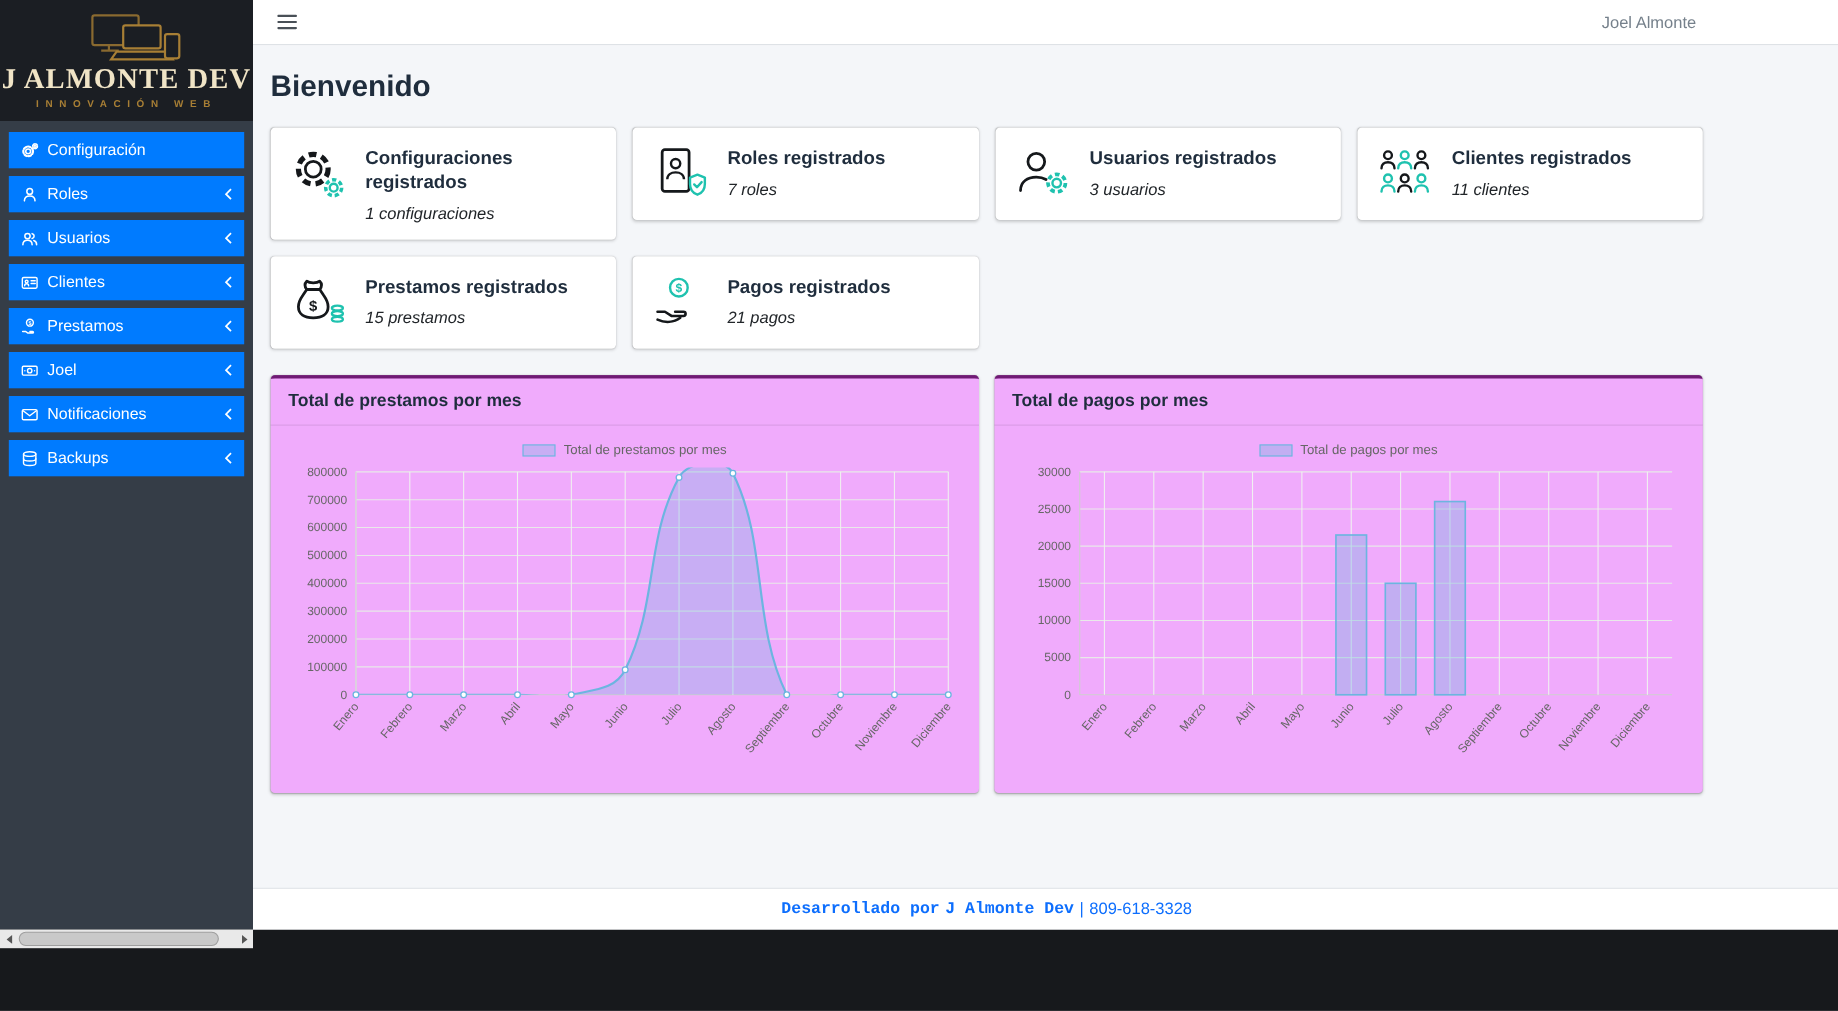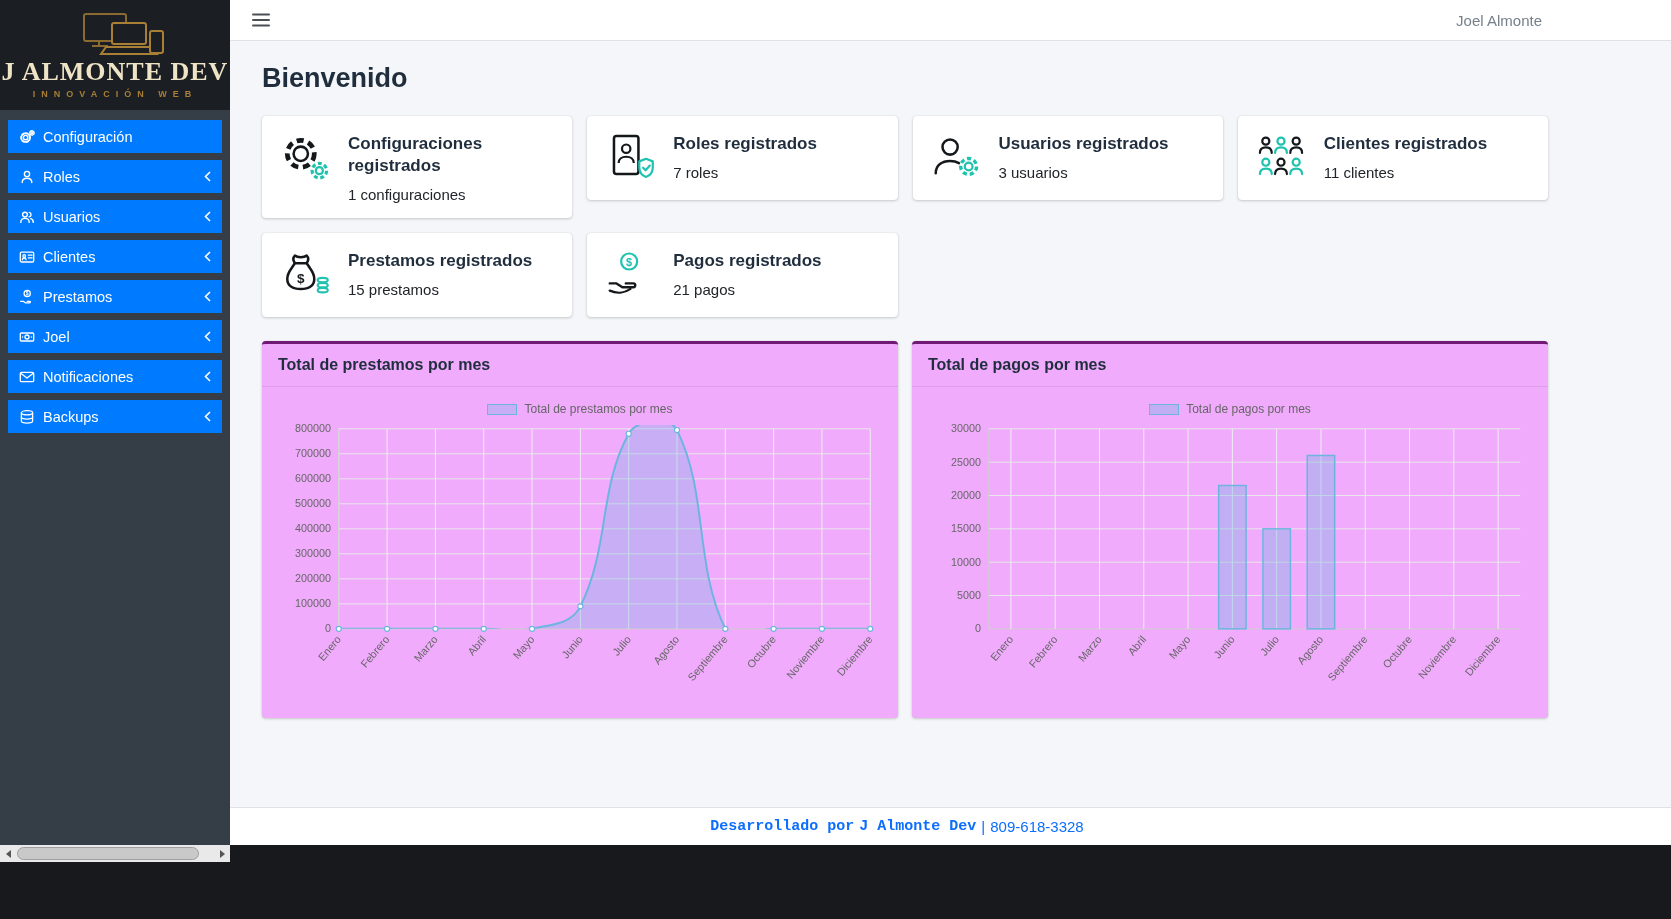--- a/index.html
+++ b/index.html
@@ -31,28 +31,28 @@
   .tri { width: 0; height: 0; border-style: solid; }
   .tri-left  { border-width: 4px 5px 4px 0; border-color: transparent #555 transparent transparent; }
   .tri-right { border-width: 4px 0 4px 5px; border-color: transparent transparent transparent #555; }
 
   
   .main { flex: 1; height: 845px; display: flex; flex-direction: column; background: #f4f6f9; }
   .topbar { flex: 0 0 41px; height: 41px; background: #fff; border-bottom: 1px solid #dee2e6; display: flex; align-items: center; padding: 0 129px 0 22px; }
   .burger { display: flex; cursor: pointer; }
   .user-name { margin-left: auto; font-size: 15px; color: #75808b; cursor: pointer; }
 
-  .content { flex: 1; padding: 14px 123px 0 32px; overflow: hidden; }
+  .content { flex: 1; padding: 14px 123px 0 16px; overflow: hidden; }
   .page-title { font-size: 27px; font-weight: 700; color: #1f2d3d; margin: 8px 0 22px; }
 
   .cards { display: grid; grid-template-columns: repeat(4, 1fr); gap: 15px; align-items: start; margin-bottom: 24px; }
   .stat-card { background: #fff; border-radius: 4px; box-shadow: 0 0 1px rgba(0,0,0,.18), 0 1px 3px rgba(0,0,0,.18); padding: 15px 16px; display: flex; gap: 14px; align-items: flex-start; }
   .stat-icon { flex: 0 0 56px; display: flex; }
   .stat-title { font-size: 17px; font-weight: 700; color: #1f2d3d; line-height: 1.3; margin-top: 2px; }
-  .stat-sub { font-size: 15px; color: #212529; margin-top: 9px; }
+  .stat-sub { font-size: 15px; color: #212529; margin-top: 9px; font-style: italic; }
 
   .charts { display: grid; grid-template-columns: 1fr 1fr; gap: 14px; }
   .panel { background: #f0abfc; border-top: 3px solid #701a75; border-radius: 4px; box-shadow: 0 0 1px rgba(0,0,0,.18), 0 1px 3px rgba(0,0,0,.18); }
   .panel-header { padding: 12px 16px; border-bottom: 1px solid rgba(0,0,0,.08); font-size: 16px; font-weight: 700; color: #1f2d3d; }
   .panel-body { padding: 10px 14px 12px; }
   .chart-legend { display: flex; align-items: center; justify-content: center; gap: 7px; padding: 5px 0 3px; cursor: pointer; }
   .legend-box { width: 30px; height: 11px; border: 1px solid #6cb5e0; background: rgba(108,181,224,.3); display: inline-block; }
   .legend-label { font-size: 12px; color: #666; }
   svg.chart { width: 100%; height: auto; display: block; }
 

